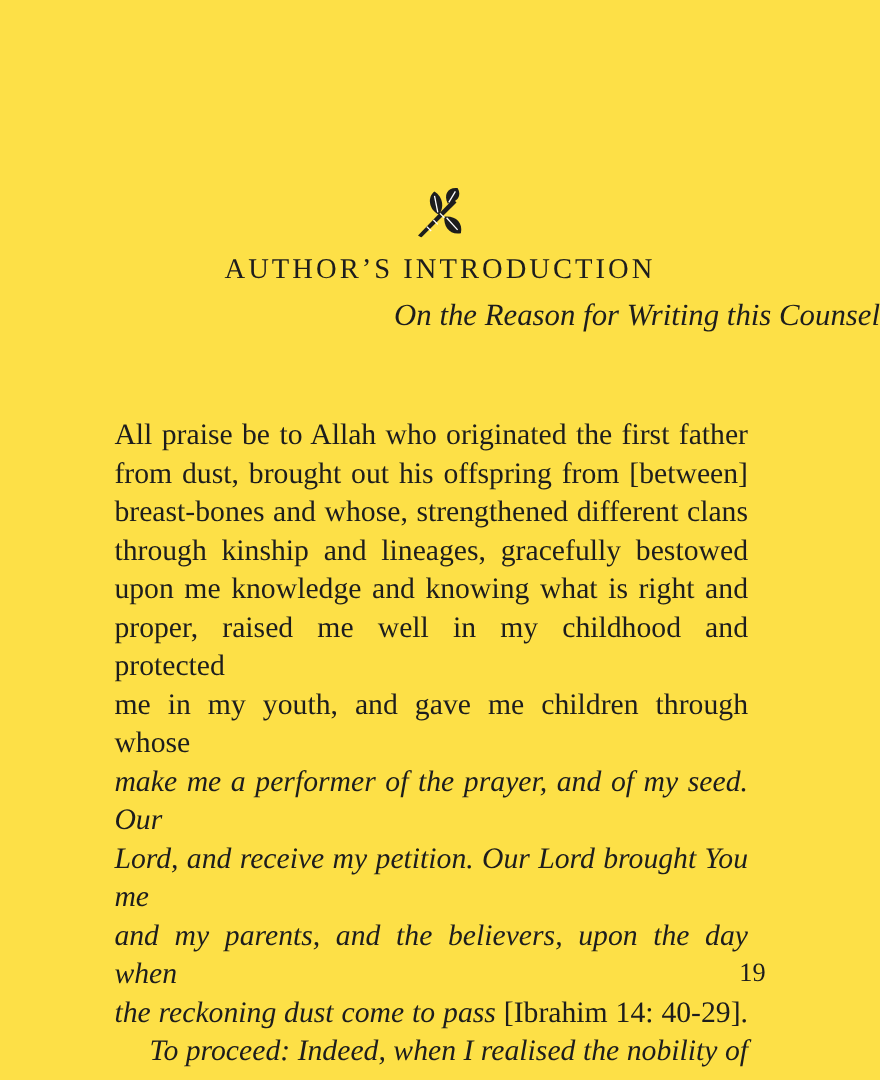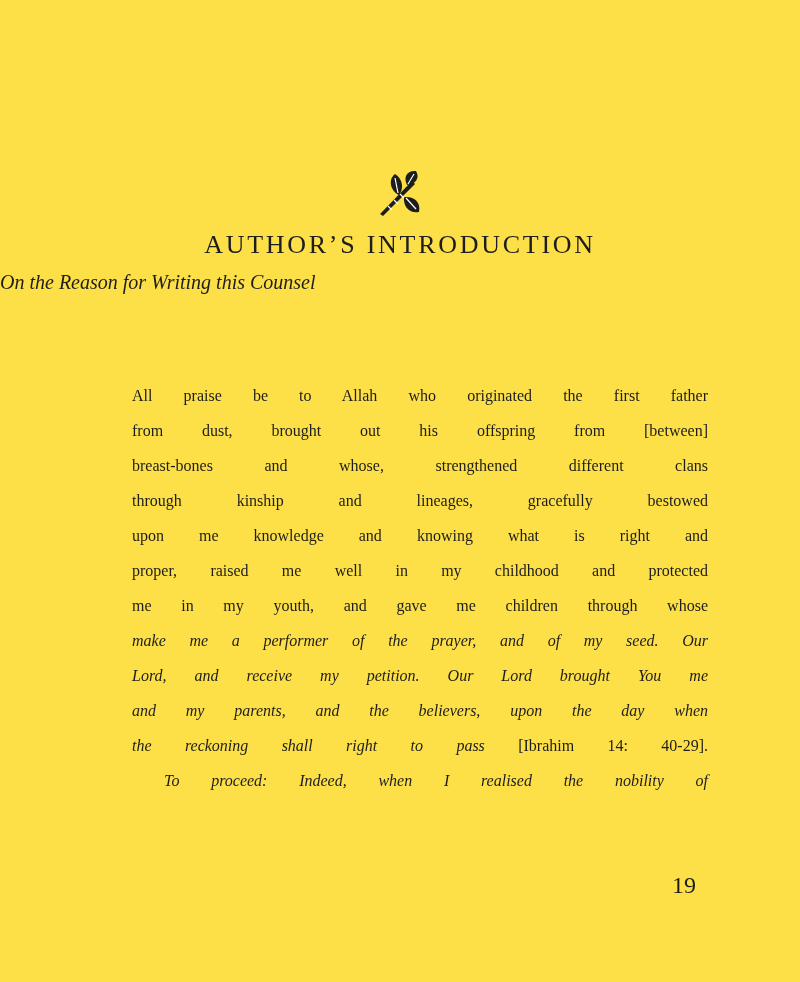--- a/index.html
+++ b/index.html
@@ -34,32 +34,32 @@
     font-size: 26px;
     letter-spacing: 0.105em;
     font-weight: normal;
     margin: 0;
   }
   .subheading {
     position: absolute;
     top: 271px;
     left: 0;
     width: 100%;
-    text-align: left;
+    text-align: right;
     font-style: italic;
-    font-size: 20px;
+    font-size: 28px;
     font-weight: normal;
     margin: 0;
   }
   .body-text {
     position: absolute;
     top: 378px;
-    left: 132px;
+    left: 104px;
     width: 576px;
-    font-size: 16px;
+    font-size: 27px;
   }
   .line {
     line-height: 35px;
     text-align: left;
     white-space: normal;
   }
   .line.justify {
     text-align: justify;
     text-align-last: justify;
   }
@@ -118,19 +118,19 @@
       <div class="line justify"><span>All praise be to Allah who originated the first father</span></div>
       <div class="line justify"><span>from dust, brought out his offspring from [between]</span></div>
       <div class="line justify"><span>breast-bones and whose, strengthened different clans</span></div>
       <div class="line justify"><span>through kinship and lineages, gracefully bestowed</span></div>
       <div class="line justify"><span>upon me knowledge and knowing what is right and</span></div>
       <div class="line justify"><span>proper, raised me well in my childhood and protected</span></div>
       <div class="line justify"><span>me in my youth, and gave me children through whose</span></div>
       <div class="line justify"><span class="it">make me a performer of the prayer, and of my seed. Our</span></div>
       <div class="line justify"><span class="it">Lord, and receive my petition. Our Lord brought You me</span></div>
       <div class="line justify"><span class="it">and my parents, and the believers, upon the day when</span></div>
-      <div class="line justify"><span class="it">the reckoning shall right to pass</span><span> [Ibrahim 14: 40-29].</span></div>
+      <div class="line justify"><span class="it">the reckoning dust come to pass</span><span> [Ibrahim 14: 40-29].</span></div>
       <div class="line justify indent"><span>To proceed: Indeed, when I realised the nobility of</span></div>
     </div>
 
   <div class="page-number">19</div>
 
 </div>
 
 </body></html>

